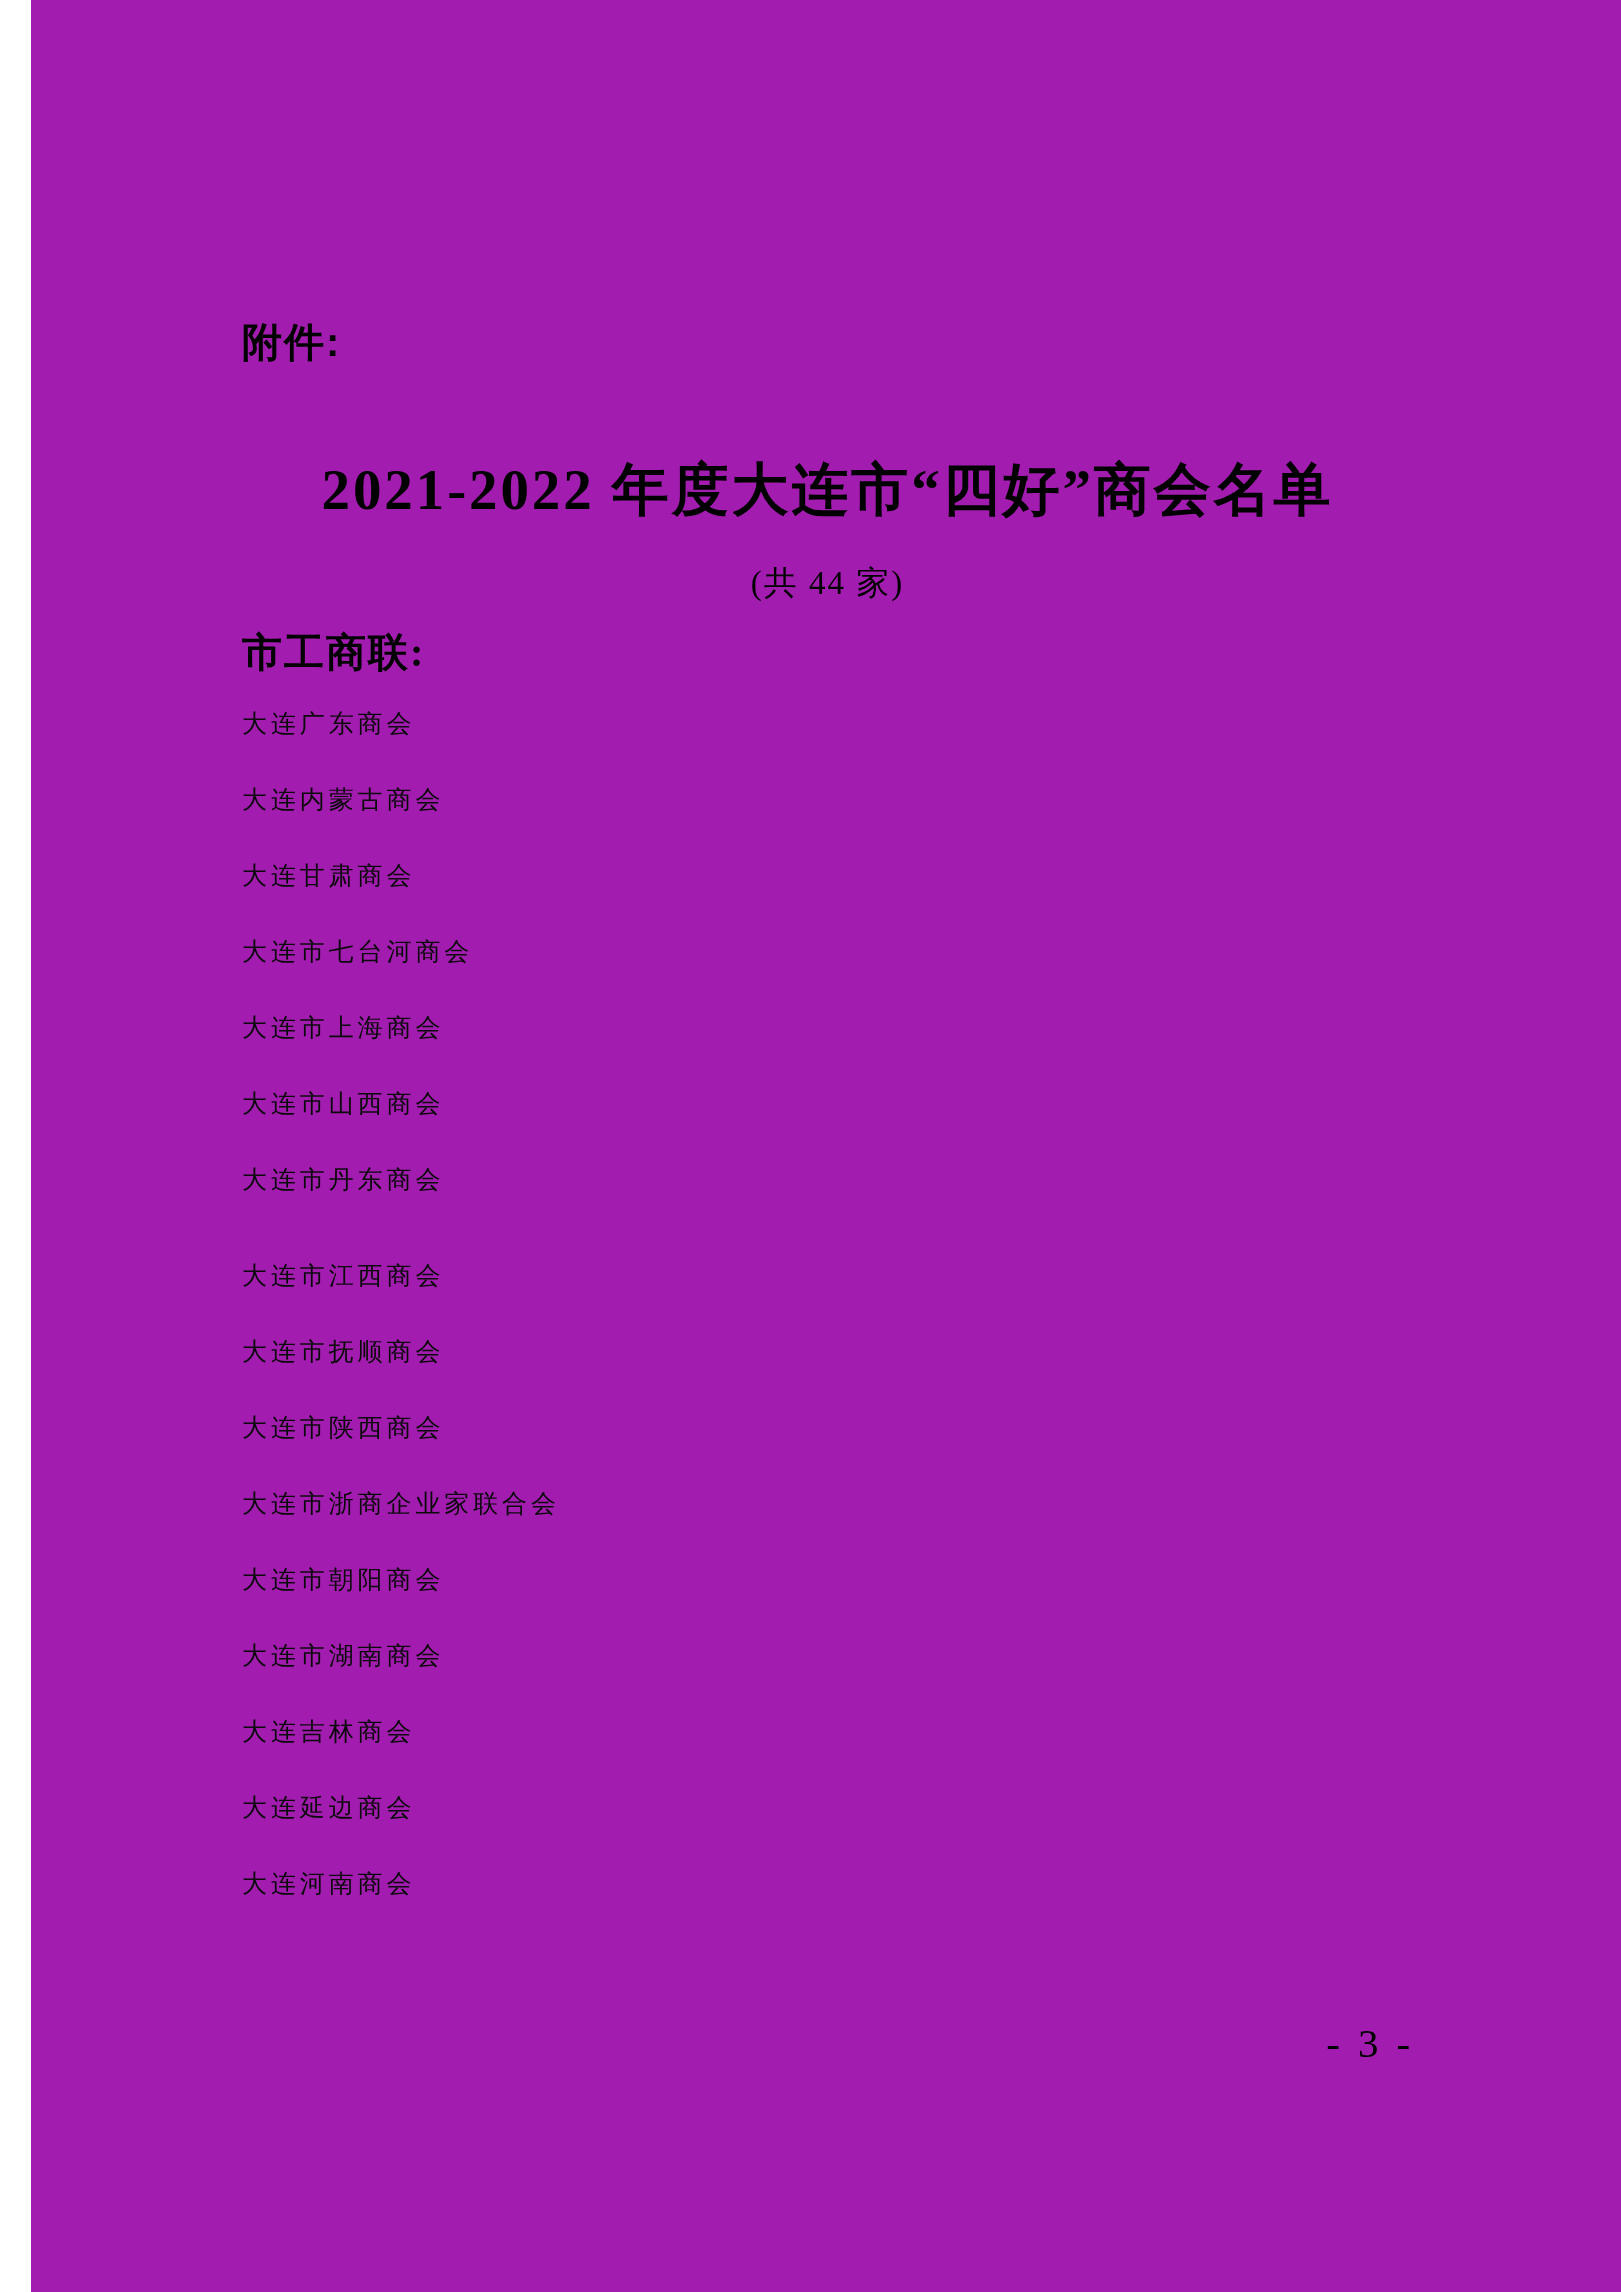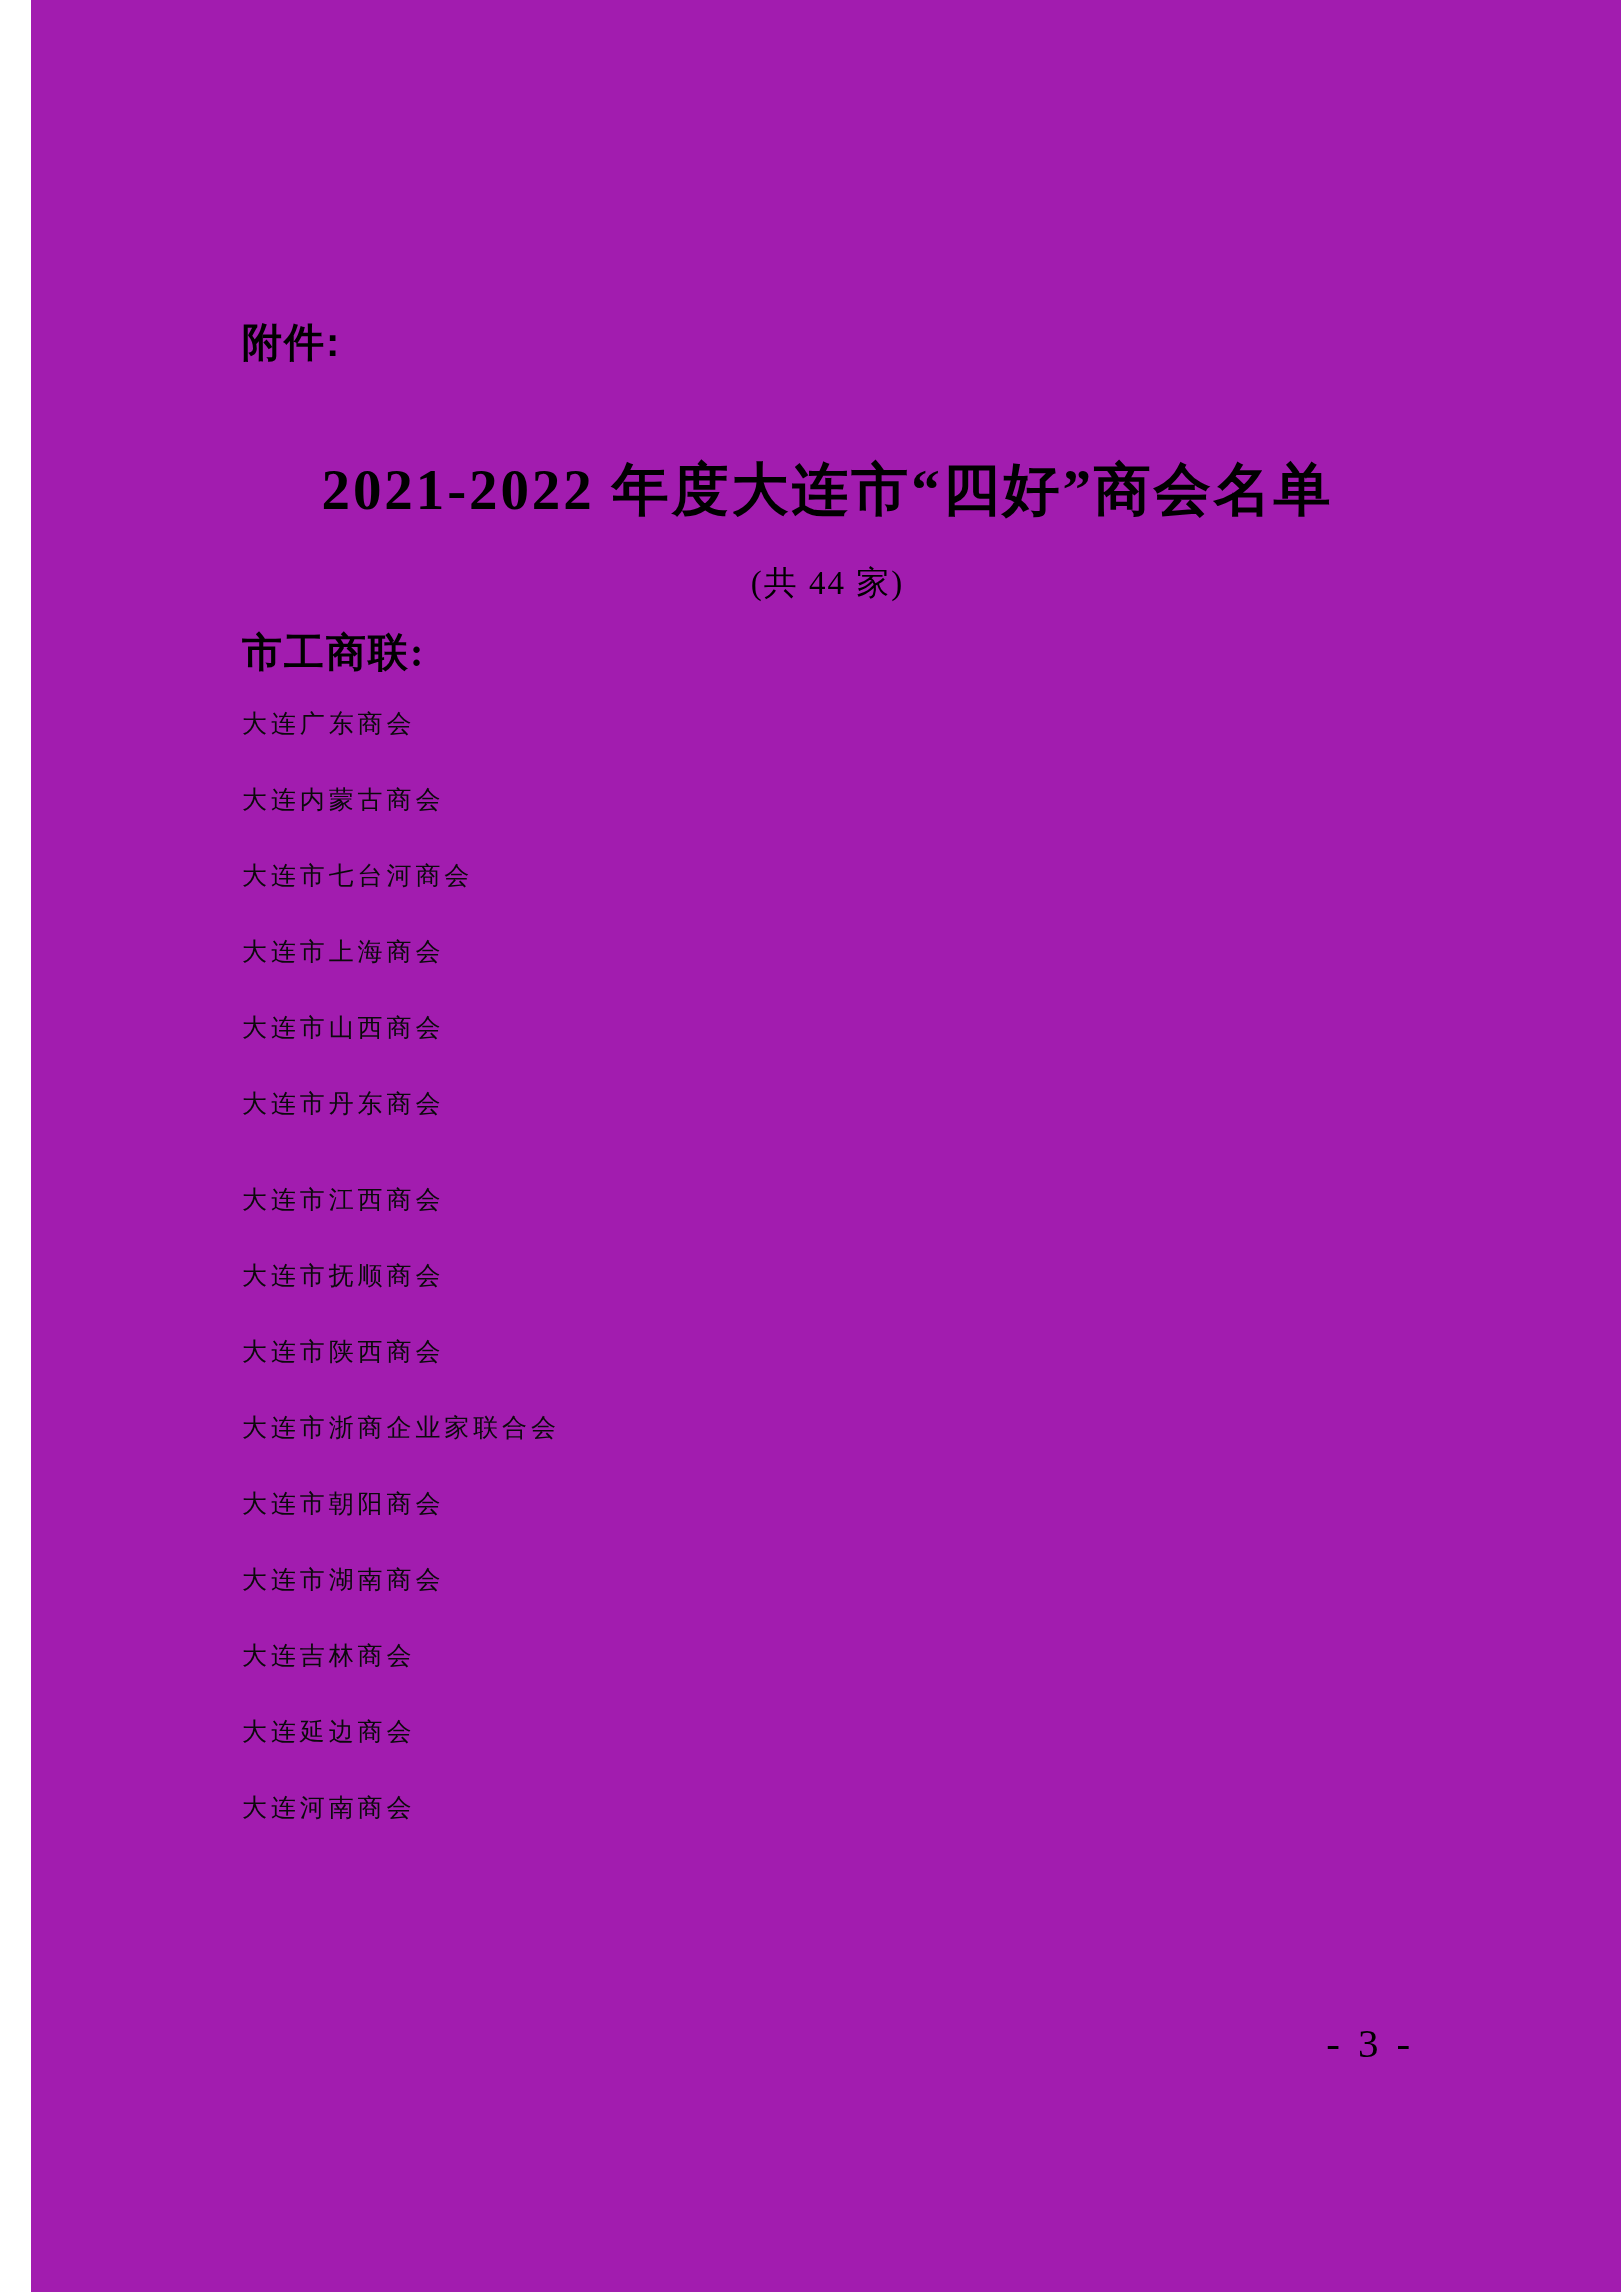--- a/index.html
+++ b/index.html
@@ -103,20 +103,21 @@
 
   <div class="doc-title">2021-2022 年度大连市“四好”商会名单</div>
 
   <div class="doc-subtitle">(共 44 家)</div>
 
   <div class="section-header">市工商联:</div>
 
   <div class="member-list">
     <div class="member-item">大连广东商会</div>
     <div class="member-item">大连内蒙古商会</div>
+    <div class="member-item">大连甘肃商会</div>
     <div class="member-item">大连市七台河商会</div>
     <div class="member-item">大连市上海商会</div>
     <div class="member-item">大连市山西商会</div>
     <div class="member-item">大连市丹东商会</div>
     <div class="member-item gap-before">大连市江西商会</div>
     <div class="member-item">大连市抚顺商会</div>
     <div class="member-item">大连市陕西商会</div>
     <div class="member-item">大连市浙商企业家联合会</div>
     <div class="member-item">大连市朝阳商会</div>
     <div class="member-item">大连市湖南商会</div>

